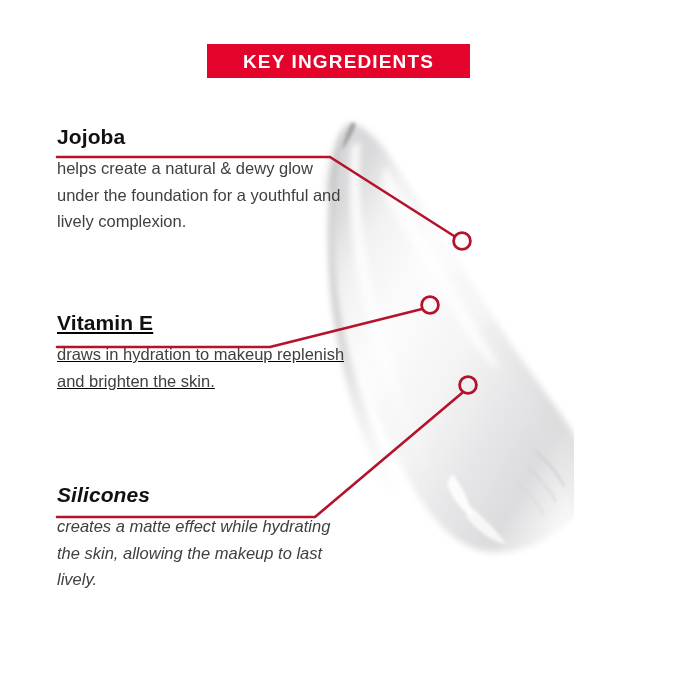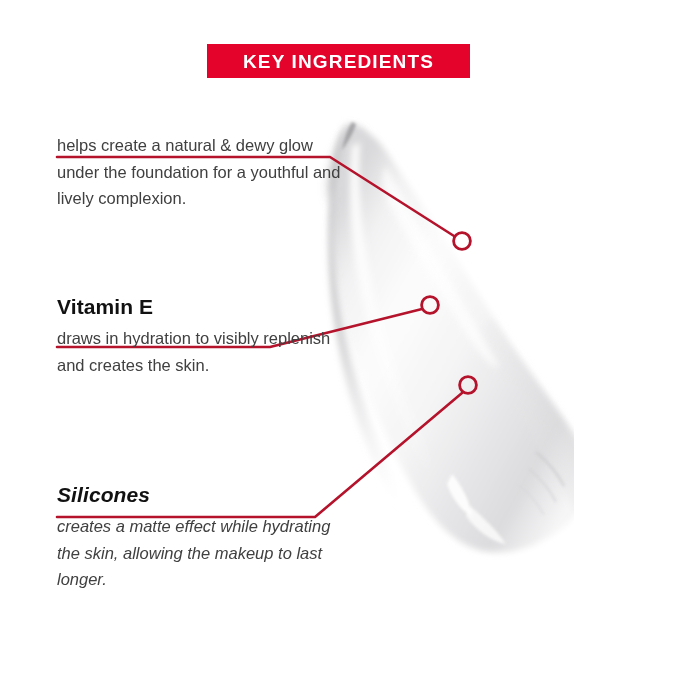--- a/index.html
+++ b/index.html
@@ -77,21 +77,21 @@
     white-space: nowrap;
   }
   .ingredient-desc {
     font-size: 16.5px;
     color: #404040;
     line-height: 1.62;
     margin: 6px 0 0 0;
   }
 
   #block-jojoba    { top: 126px; }
-  #block-vitamin-e { top: 296px; }
+  #block-vitamin-e { top: 312px; text-decoration: underline; }
   #block-silicones { top: 484px; font-style: italic; }
 </style>
 </head>
 <body>
 
 <div id="infographic">
 
   <svg class="swatch-layer" viewBox="0 0 679 679" xmlns="http://www.w3.org/2000/svg">
     <defs>
       <linearGradient id="creamBody" x1="0.12" y1="0.1" x2="0.95" y2="0.85">
@@ -194,26 +194,27 @@
 
     <path d="M 57 517 L 315 517 L 462 393" stroke="#b5122b" stroke-width="2.6" fill="none" stroke-linecap="round" stroke-linejoin="round"></path>
     <circle cx="468" cy="385" r="8.4" stroke="#b5122b" stroke-width="2.8" fill="none"></circle>
   </svg>
 
   <div class="banner">
     <span class="banner-label">KEY INGREDIENTS</span>
   </div>
 
   <div class="ingredient" id="block-jojoba">
+    <h2 class="ingredient-title">Jojoba</h2>
     <p class="ingredient-desc">helps create a natural &amp; dewy glow under the foundation for a youthful and lively complexion.</p>
   </div>
 
   <div class="ingredient" id="block-vitamin-e">
     <h2 class="ingredient-title">Vitamin E</h2>
-    <p class="ingredient-desc">draws in hydration to visibly replenish and creates the skin.</p>
+    <p class="ingredient-desc">draws in hydration to makeup replenish and brighten the skin.</p>
   </div>
 
   <div class="ingredient" id="block-silicones">
     <h2 class="ingredient-title">Silicones</h2>
-    <p class="ingredient-desc">creates a matte effect while hydrating the skin, allowing the makeup to last longer.</p>
+    <p class="ingredient-desc">creates a matte effect while hydrating the skin, allowing the makeup to last lively.</p>
   </div>
 
 </div>
 
 </body></html>

